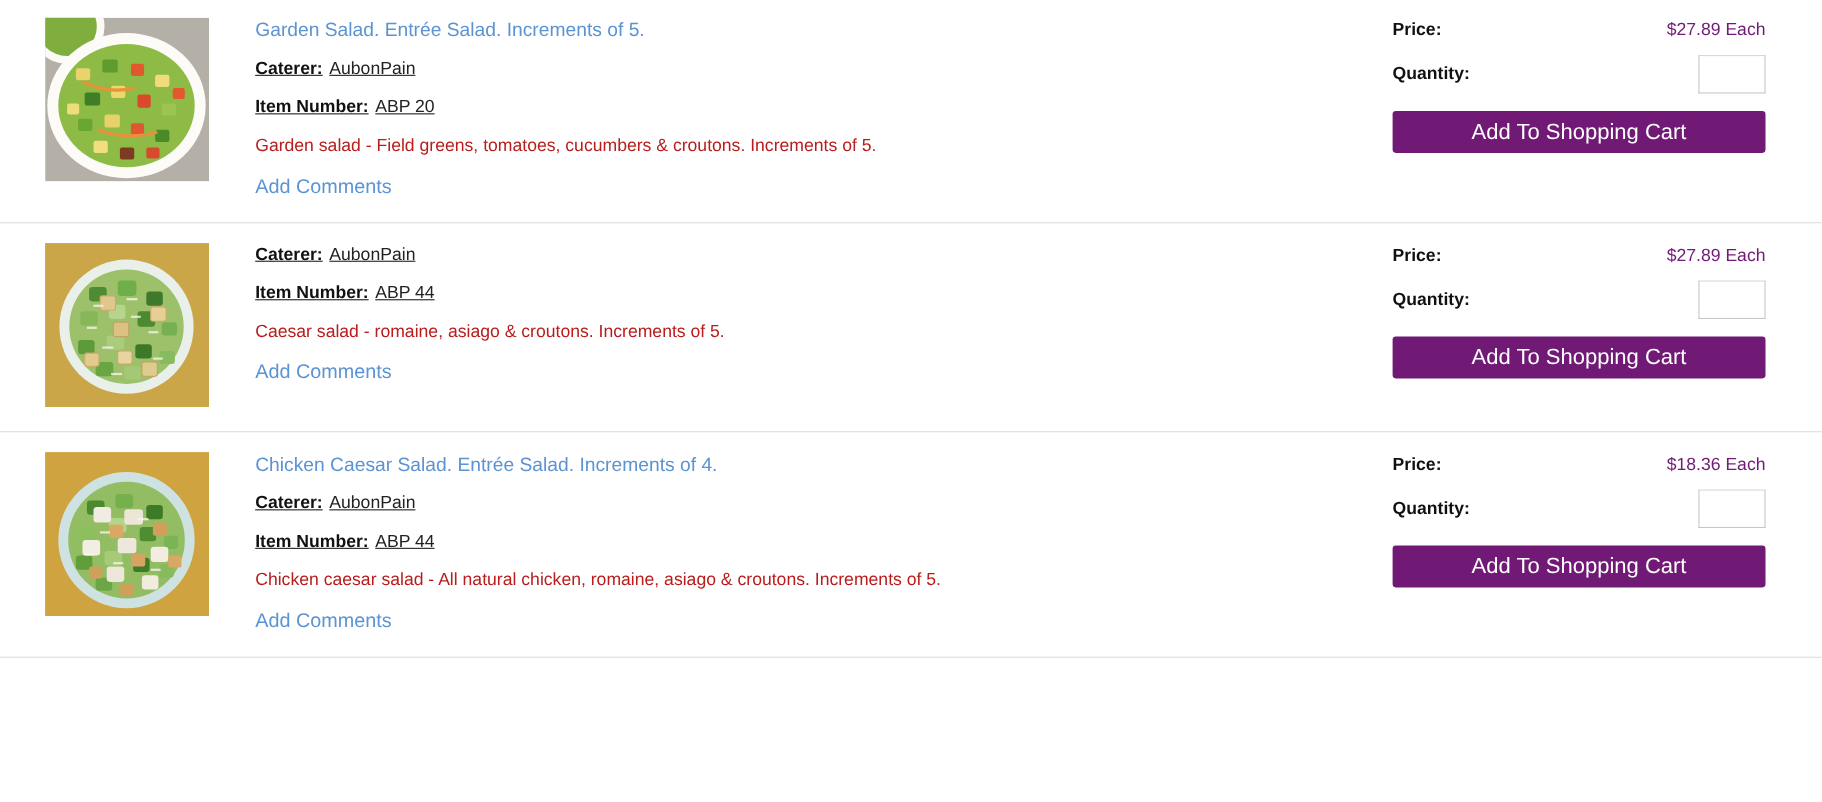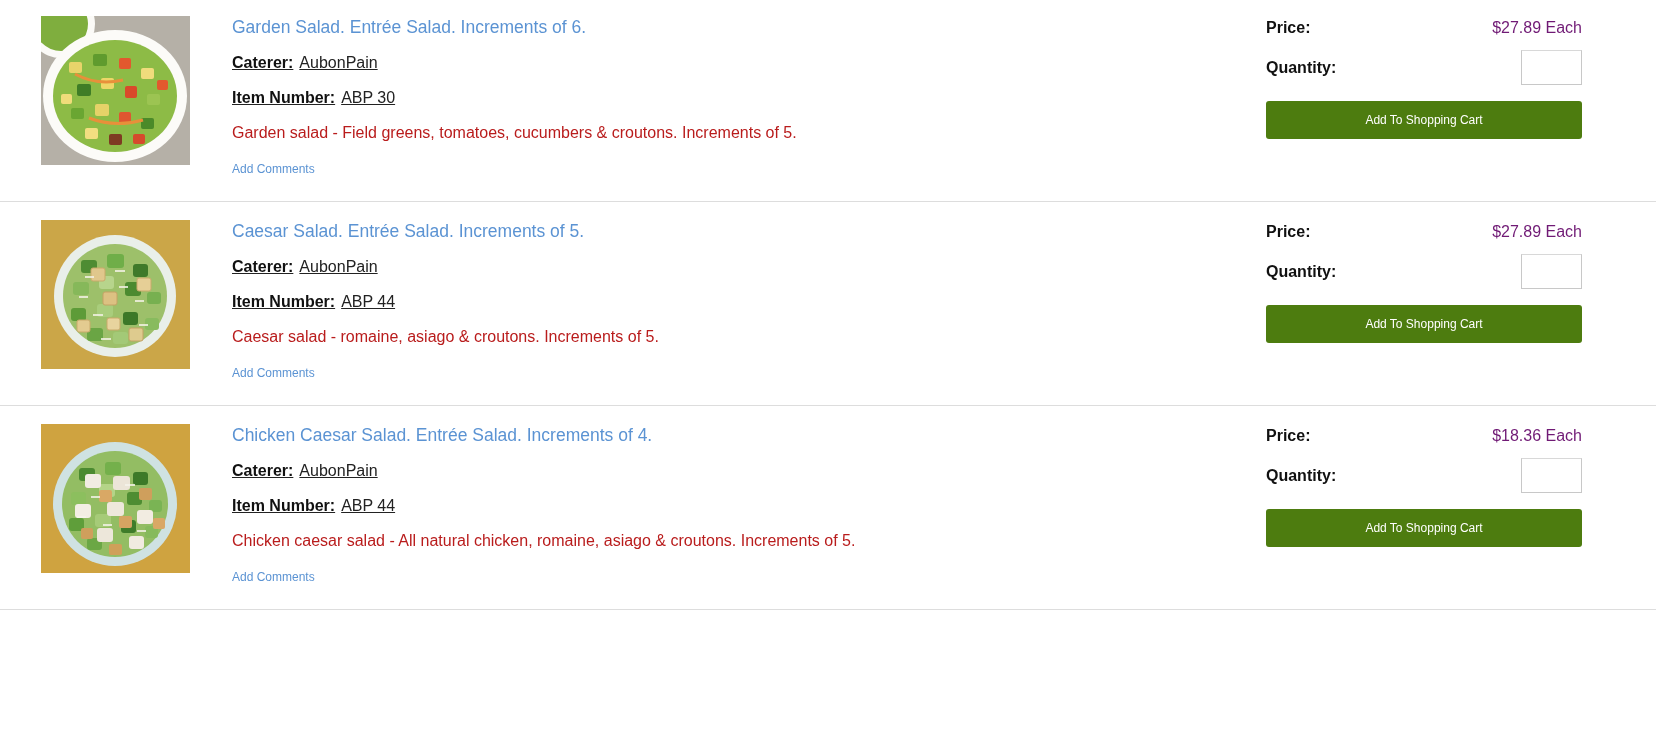--- a/index.html
+++ b/index.html
@@ -78,32 +78,32 @@
     padding-left: 6px;
   }
   .product-desc {
     font-size: 16px;
     line-height: 21px;
     color: #b91c1c;
     margin-bottom: 16px;
   }
   .add-comments {
     color: #5b93d3;
-    font-size: 12px;
+    font-size: 18px;
     line-height: 20px;
     text-decoration: none;
     display: inline-block;
     cursor: pointer;
   }
 
   
   .buy-cell {
     flex: 0 0 390px;
     width: 390px;
-    padding-right: 74px;
+    padding-right: 51px;
     padding-top: 3px;
   }
   .buy-line {
     display: flex;
     align-items: center;
     justify-content: space-between;
     margin-bottom: 11px;
     min-height: 22px;
   }
   .buy-label {
@@ -128,26 +128,26 @@
     color: #333333;
     padding: 2px 6px;
     outline: none;
   }
   .qty-row { margin-bottom: 16px; }
 
   .add-cart-btn {
     display: block;
     width: 100%;
     height: 38px;
-    background: #4d7c0f;
+    background: #701a75;
     border: none;
     border-radius: 3px;
     color: #ffffff;
     font-family: "Liberation Sans", sans-serif;
-    font-size: 12px;
+    font-size: 20px;
     line-height: 38px;
     text-align: center;
     cursor: pointer;
     padding: 0;
   }
 </style>
 </head>
 <body>
 
 <div class="catalog-list">
@@ -180,26 +180,26 @@
             <rect x="20" y="78" width="11" height="10" rx="2" fill="#efdc7a"></rect>
             <rect x="116" y="64" width="11" height="10" rx="2" fill="#e2582e"></rect>
             <path d="M34 58 q22 12 48 6" stroke="#e8903a" stroke-width="3" fill="none"></path>
             <path d="M48 102 q26 10 54 2" stroke="#e8903a" stroke-width="3" fill="none"></path>
           </g>
         </svg>
       </a>
     </div>
 
     <div class="info-cell">
-      <a class="product-title">Garden Salad. Entrée Salad. Increments of 6.</a>
+      <a class="product-title">Garden Salad. Entrée Salad. Increments of 5.</a>
       <div class="attr-line">
         <span class="attr-label">Caterer:</span><span class="attr-value">AubonPain</span>
       </div>
       <div class="attr-line">
-        <span class="attr-label">Item Number:</span><span class="attr-value">ABP 30</span>
+        <span class="attr-label">Item Number:</span><span class="attr-value">ABP 20</span>
       </div>
       <div class="product-desc">Garden salad - Field greens, tomatoes, cucumbers &amp; croutons. Increments of 5.</div>
       <a class="add-comments">Add Comments</a>
     </div>
 
     <div class="buy-cell">
       <div class="buy-line">
         <span class="buy-label">Price:</span>
         <span class="buy-price">$27.89 Each</span>
       </div>
@@ -247,21 +247,20 @@
               <rect x="60" y="118" width="10" height="2"></rect>
               <rect x="38" y="76" width="9" height="2"></rect>
               <rect x="98" y="104" width="9" height="2"></rect>
             </g>
           </g>
         </svg>
       </a>
     </div>
 
     <div class="info-cell">
-      <a class="product-title">Caesar Salad. Entrée Salad. Increments of 5.</a>
       <div class="attr-line">
         <span class="attr-label">Caterer:</span><span class="attr-value">AubonPain</span>
       </div>
       <div class="attr-line">
         <span class="attr-label">Item Number:</span><span class="attr-value">ABP 44</span>
       </div>
       <div class="product-desc">Caesar salad - romaine, asiago &amp; croutons. Increments of 5.</div>
       <a class="add-comments">Add Comments</a>
     </div>
 

